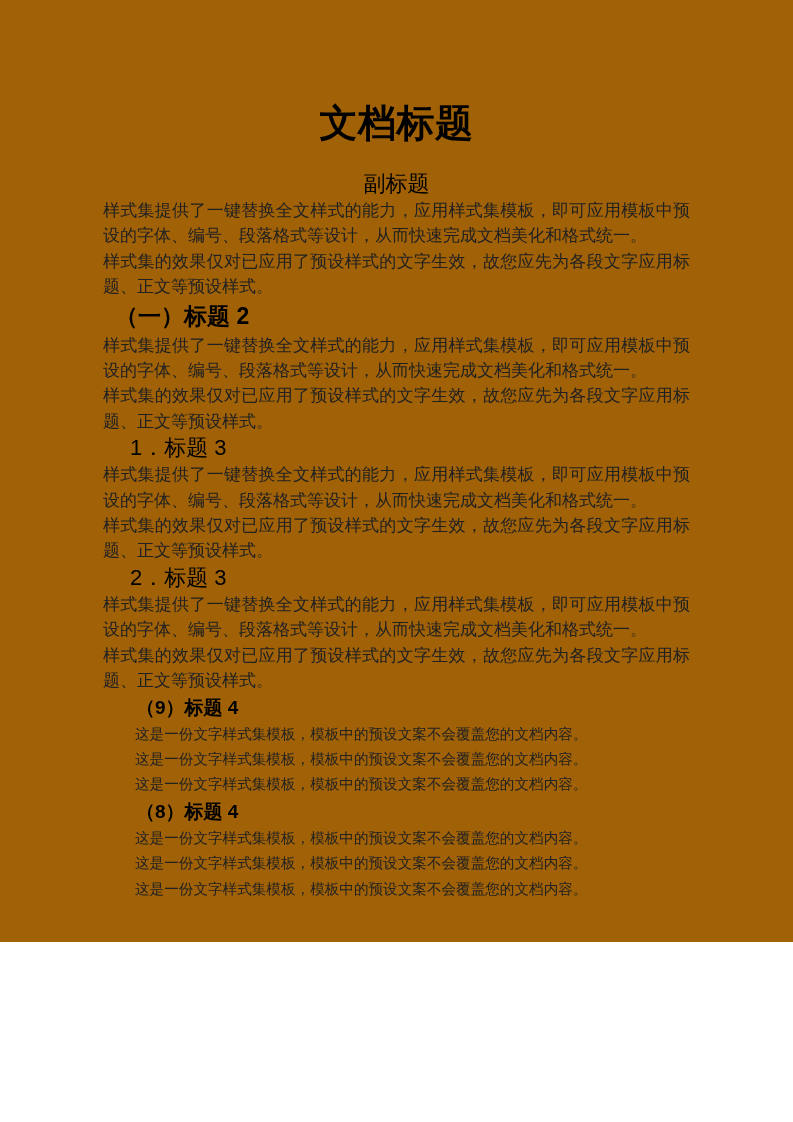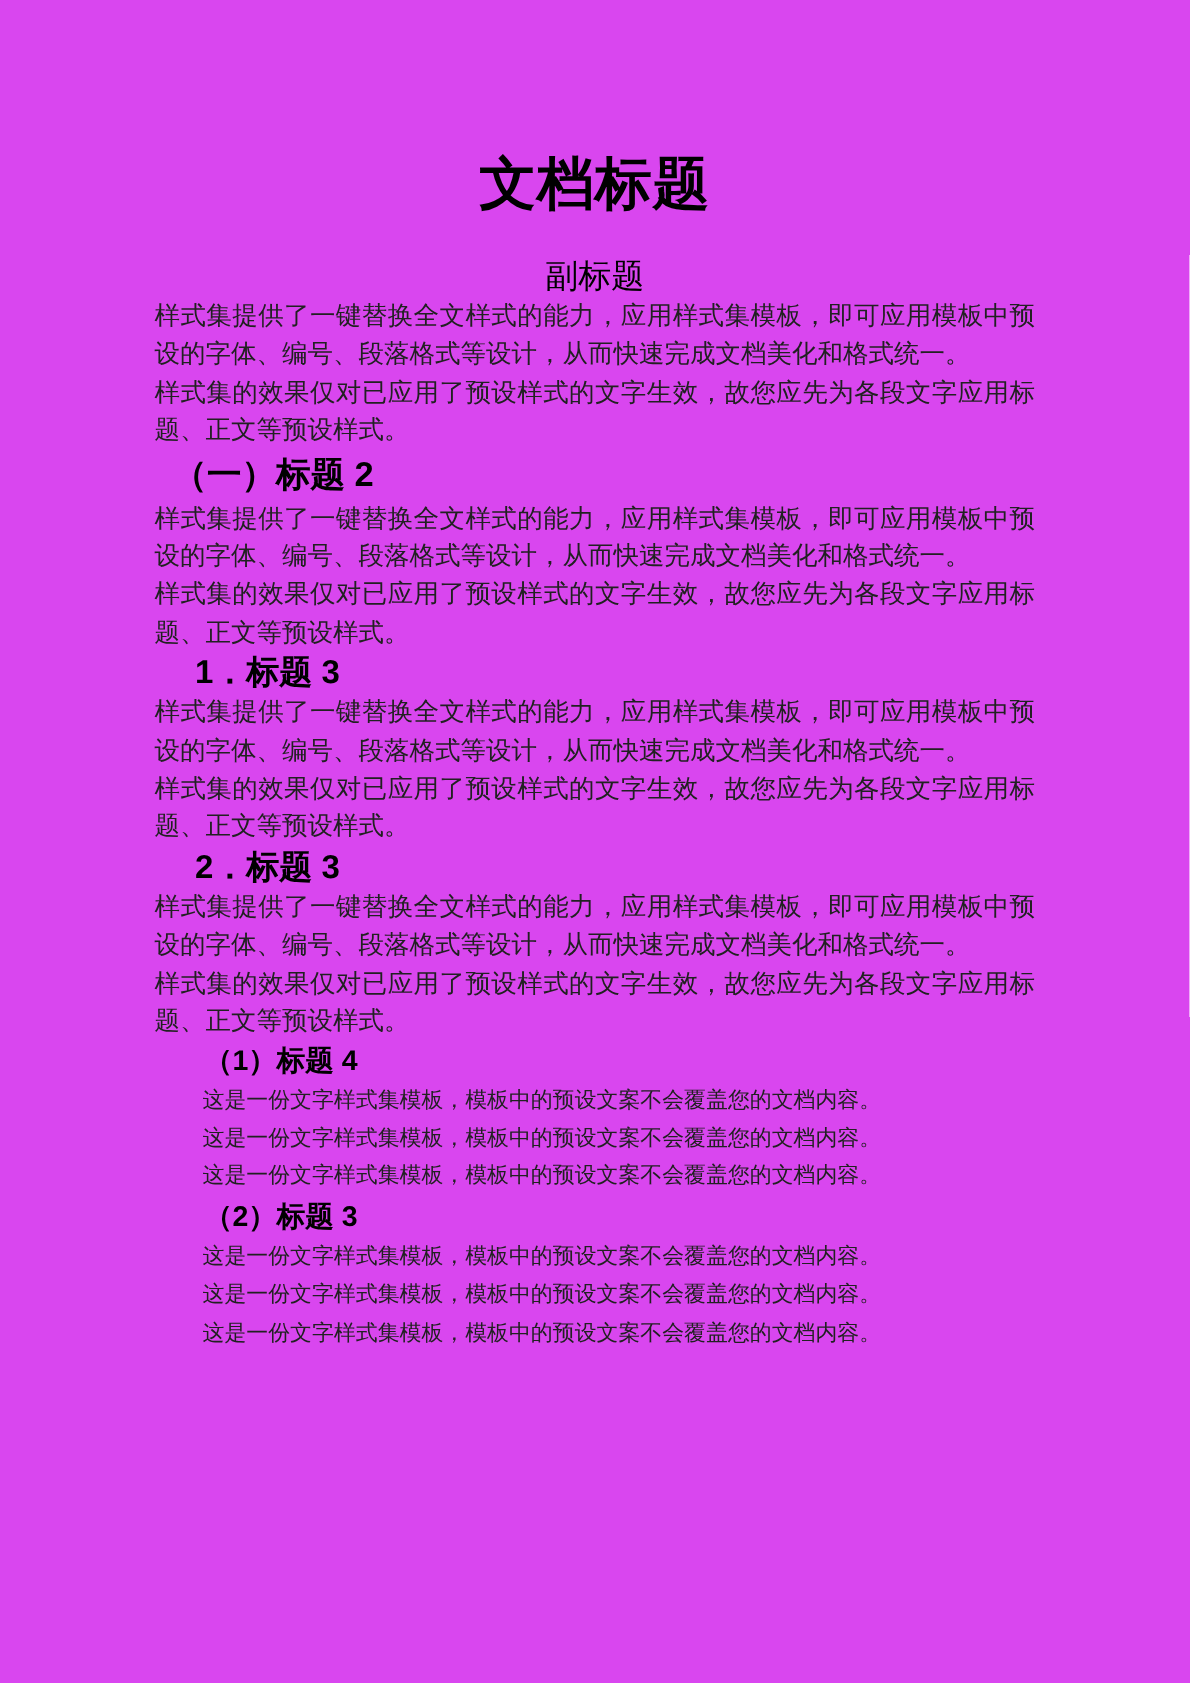--- a/index.html
+++ b/index.html
@@ -3,22 +3,22 @@
 <meta charset="utf-8">
 <style>
   * { margin: 0; padding: 0; box-sizing: border-box; }
   html, body {
     width: 793px; height: 1122px;
     background: #ffffff;
     font-family: "Liberation Sans", sans-serif;
   }
   .page {
     position: relative;
-    width: 793px; height: 1122px;
-    background: #d946ef;
+    width: 793px; height: 942px;
+    background: #a16207;
     overflow: hidden;
   }
   .content {
     padding: 98px 103px 0 103px; 
   }
   .doc-title {
     font-size: 38px;
     font-weight: 700;
     line-height: 50px;
     text-align: center;
@@ -48,21 +48,21 @@
   }
   .h-l2 {
     font-size: 23px;
     font-weight: 700;
     line-height: 33px;
     color: #000000;
     padding-left: 12px;
   }
   .h-l3 {
     font-size: 22px;
-    font-weight: 700;
+    font-weight: 400;
     line-height: 28px;
     color: #000000;
     padding-left: 27px;
   }
   .h-l4 {
     font-size: 19px;
     font-weight: 700;
     line-height: 28px;
     color: #000000;
     padding-left: 33px;
@@ -107,27 +107,27 @@
       <p class="para">样式集的效果仅对已应用了预设样式的文字生效，故您应先为各段文字应用标题、正文等预设样式。</p>
     </div>
 
     <div>
       <div class="h-l3">2．标题 3</div>
       <p class="para">样式集提供了一键替换全文样式的能力，应用样式集模板，即可应用模板中预设的字体、编号、段落格式等设计，从而快速完成文档美化和格式统一。</p>
       <p class="para">样式集的效果仅对已应用了预设样式的文字生效，故您应先为各段文字应用标题、正文等预设样式。</p>
     </div>
 
     <div>
-      <div class="h-l4">（1）标题 4</div>
+      <div class="h-l4">（9）标题 4</div>
       <p class="line">这是一份文字样式集模板，模板中的预设文案不会覆盖您的文档内容。</p>
       <p class="line">这是一份文字样式集模板，模板中的预设文案不会覆盖您的文档内容。</p>
       <p class="line">这是一份文字样式集模板，模板中的预设文案不会覆盖您的文档内容。</p>
     </div>
 
     <div>
-      <div class="h-l4">（2）标题 3</div>
+      <div class="h-l4">（8）标题 4</div>
       <p class="line">这是一份文字样式集模板，模板中的预设文案不会覆盖您的文档内容。</p>
       <p class="line">这是一份文字样式集模板，模板中的预设文案不会覆盖您的文档内容。</p>
       <p class="line">这是一份文字样式集模板，模板中的预设文案不会覆盖您的文档内容。</p>
     </div>
 
   </div>
 </div>
 
 </body></html>

